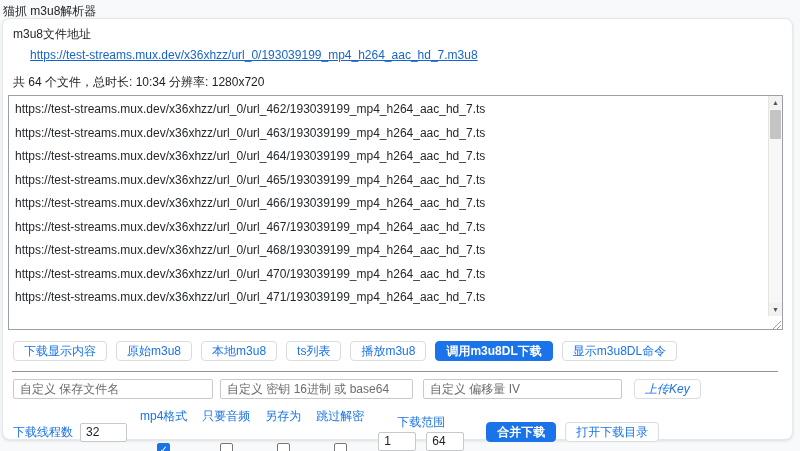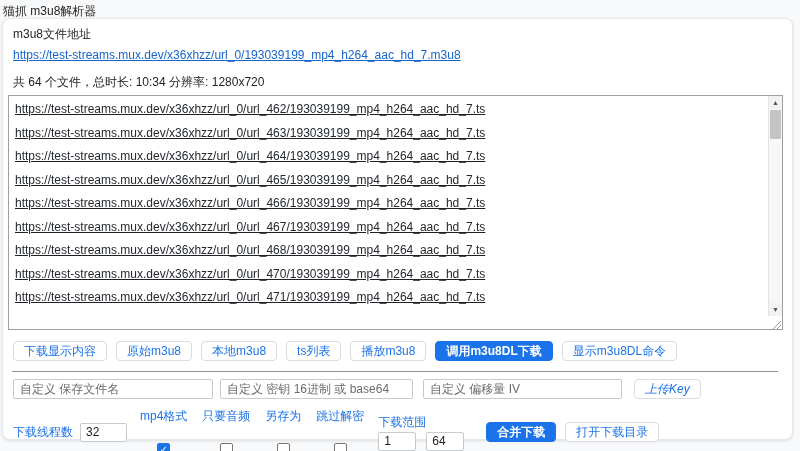--- a/index.html
+++ b/index.html
@@ -27,41 +27,40 @@
     box-shadow: 0 1px 3px rgba(60,64,67,0.15);
     padding: 5px;
   }
   .addr-label {
     margin: 2px 0 2px 5px;
     font-size: 12px;
     color: #1f1f1f;
   }
   .addr-link {
     display: inline-block;
-    margin-left: 5px;
+    margin-left: 22px;
     font-size: 12px;
     color: #1765cc;
     text-decoration: underline;
     cursor: pointer;
   }
   .summary {
     margin: 11px 0 4px 5px;
     font-size: 12px;
     color: #1f1f1f;
   }
   .filelist {
     position: relative;
     width: 775px; height: 235px;
     border: 1px solid #9aa0a6;
     background: #fff;
     overflow: hidden;
   }
   .filelist .lines {
     padding: 2px 20px 2px 6px;
-    text-decoration: underline;
   }
   .filelist .line {
     font-size: 12px;
     line-height: 23.5px;
     white-space: nowrap;
     overflow: hidden;
     color: #24292e;
   }
   .vscroll {
     position: absolute;
@@ -190,20 +189,21 @@
     border-color: #1a73e8;
   }
   .ckbox .mark {
     color: #fff;
     font-size: 10px;
     line-height: 11px;
   }
   .rangegroup {
     display: flex;
     flex-direction: column;
+    align-items: center;
     gap: 1px;
     margin-left: 14px;
   }
   .rangeinputs { display: flex; gap: 10px; }
   .range-num { width: 38px; }
   .merge-btn { margin-left: 22px; }
   .opendir-btn { margin-left: 9px; }
 </style>
 </head>
 <body>

